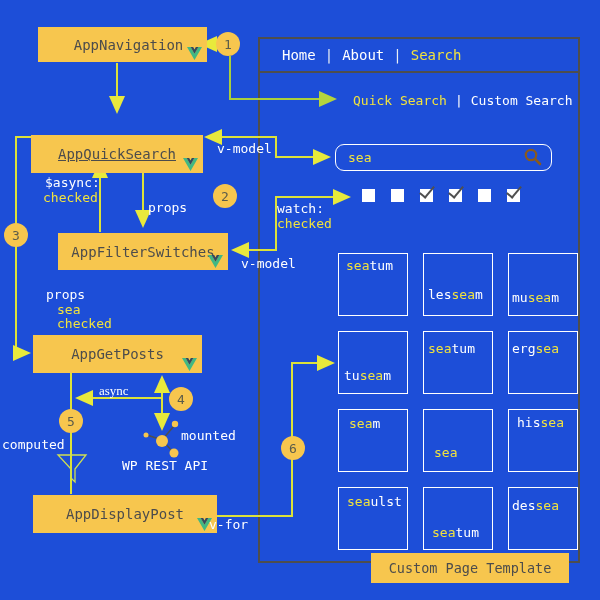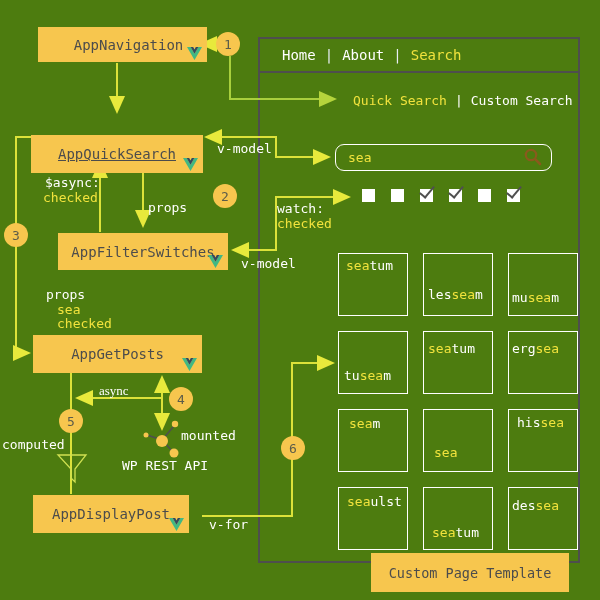--- a/index.html
+++ b/index.html
@@ -1,16 +1,16 @@
 <!DOCTYPE html>
 <html><head>
 <meta charset="utf-8">
 <style>
   html,body{margin:0;padding:0;background:#2f86d1;}
-  .stage{position:relative;width:600px;height:600px;background:#4d7c0f;overflow:hidden;
+  .stage{position:relative;width:600px;height:600px;background:#1d4ed8;overflow:hidden;
          font-family:"DejaVu Sans Mono","Liberation Mono",monospace;}
   
   .box{position:absolute;background:#f7c64e;color:#4c4c4c;font-size:14px;
        display:flex;align-items:center;justify-content:center;z-index:3;}
   .box .vue{position:absolute;right:5px;bottom:2px;width:15px;height:13px;}
   
   .circle{position:absolute;width:24px;height:24px;border-radius:50%;background:#f7c64e;
           color:#5c5c4a;font-size:13px;display:flex;align-items:center;justify-content:center;z-index:4;}
   
   .lbl{position:absolute;font-size:13px;line-height:14px;color:#ffffff;z-index:3;white-space:pre;}
@@ -40,21 +40,21 @@
         grid-template-columns:repeat(3,70px);grid-auto-rows:63px;gap:15px;}
   .cell{position:relative;border:1.5px solid #fff;box-sizing:border-box;font-size:13px;color:#fff;}
   .cell .t{position:absolute;white-space:pre;}
   .cell .hl{color:#f2e33d;}
   .cell:nth-child(1) .t{left:7px;top:4px;}   .cell:nth-child(2) .t{left:4px;top:33px;}
   .cell:nth-child(3) .t{left:3px;top:36px;}  .cell:nth-child(4) .t{left:5px;top:36px;}
   .cell:nth-child(5) .t{left:4px;top:9px;}   .cell:nth-child(6) .t{left:3px;top:9px;}
   .cell:nth-child(7) .t{left:10px;top:6px;}  .cell:nth-child(8) .t{left:10px;top:35px;}
   .cell:nth-child(9) .t{left:8px;top:5px;}   .cell:nth-child(10) .t{left:8px;top:6px;}
   .cell:nth-child(11) .t{left:8px;top:37px;} .cell:nth-child(12) .t{left:3px;top:10px;}
-  .footerbadge{position:absolute;left:371px;top:553px;width:198px;height:39px;background:#f7c64e;
+  .footerbadge{position:absolute;left:371px;top:553px;width:198px;height:30px;background:#f7c64e;
         color:#4c4c4c;font-size:13.5px;display:flex;align-items:center;justify-content:center;z-index:3;}
 </style>
 </head>
 <body>
 
 <div class="stage">
 
   <div class="panel">
     <div class="navrow">
       <span>Home</span>
@@ -188,21 +188,21 @@
       <path fill="#35495e" d="M3.4,0 L7,6.2 L10.6,0 L8.2,0 L7,2.2 L5.8,0 Z"></path>
     </svg>
   </div>
   <div class="box" style="left:33px;top:335px;width:169px;height:38px;">
     <span>AppGetPosts</span>
     <svg class="vue" viewBox="0 0 14 12">
       <path fill="#41b883" d="M0,0 L7,12 L14,0 L10.6,0 L7,6.2 L3.4,0 Z"></path>
       <path fill="#35495e" d="M3.4,0 L7,6.2 L10.6,0 L8.2,0 L7,2.2 L5.8,0 Z"></path>
     </svg>
   </div>
-  <div class="box" style="left:33px;top:495px;width:156px;height:38px;">
+  <div class="box" style="left:33px;top:495px;width:184px;height:38px;">
     <span>AppDisplayPost</span>
     <svg class="vue" viewBox="0 0 14 12">
       <path fill="#41b883" d="M0,0 L7,12 L14,0 L10.6,0 L7,6.2 L3.4,0 Z"></path>
       <path fill="#35495e" d="M3.4,0 L7,6.2 L10.6,0 L8.2,0 L7,2.2 L5.8,0 Z"></path>
     </svg>
   </div>
 
   <div class="circle" style="left:216px;top:32px;">1</div>
   <div class="circle" style="left:213px;top:184px;">2</div>
   <div class="circle" style="left:4px;top:223px;">3</div>

